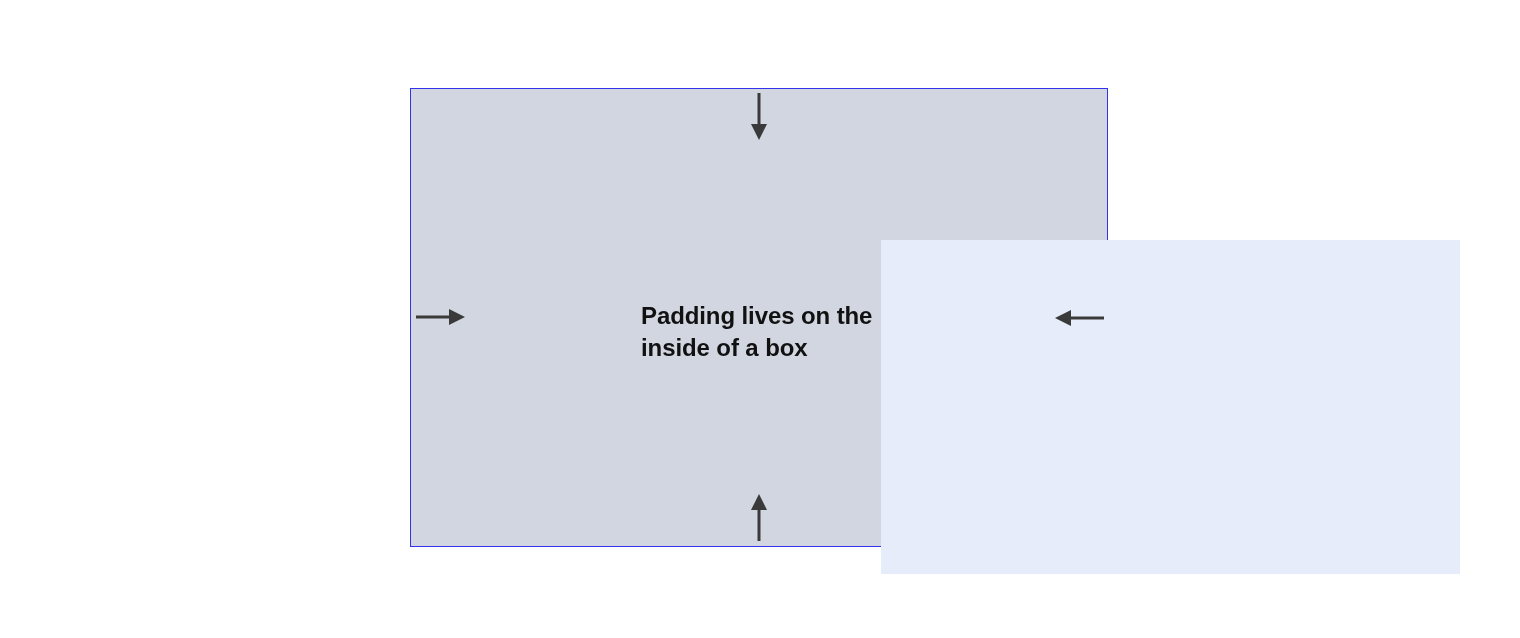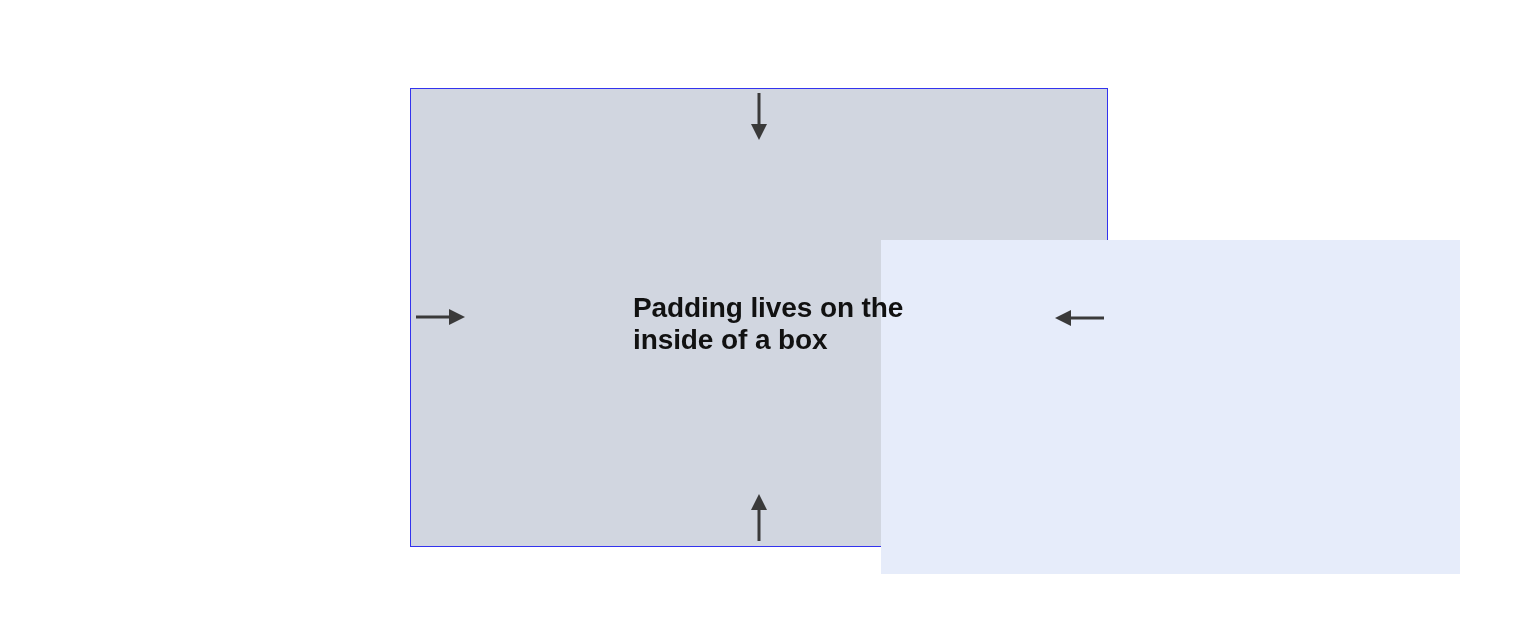--- a/index.html
+++ b/index.html
@@ -42,22 +42,22 @@
     height: 334px;
     background: #e6ecfa;
   }
 
   
   .caption {
     position: absolute;
     left: 625px;
     top: 284px;
     width: 300px;
-    margin: 8px;
-    font-size: 28px;
+    margin: 16px;
+    font-size: 24px;
     font-weight: bold;
     line-height: 32px;
     color: #111111;
     letter-spacing: -0.1px;
     white-space: pre-line;
   }
 
   
   .arrow {
     position: absolute;

